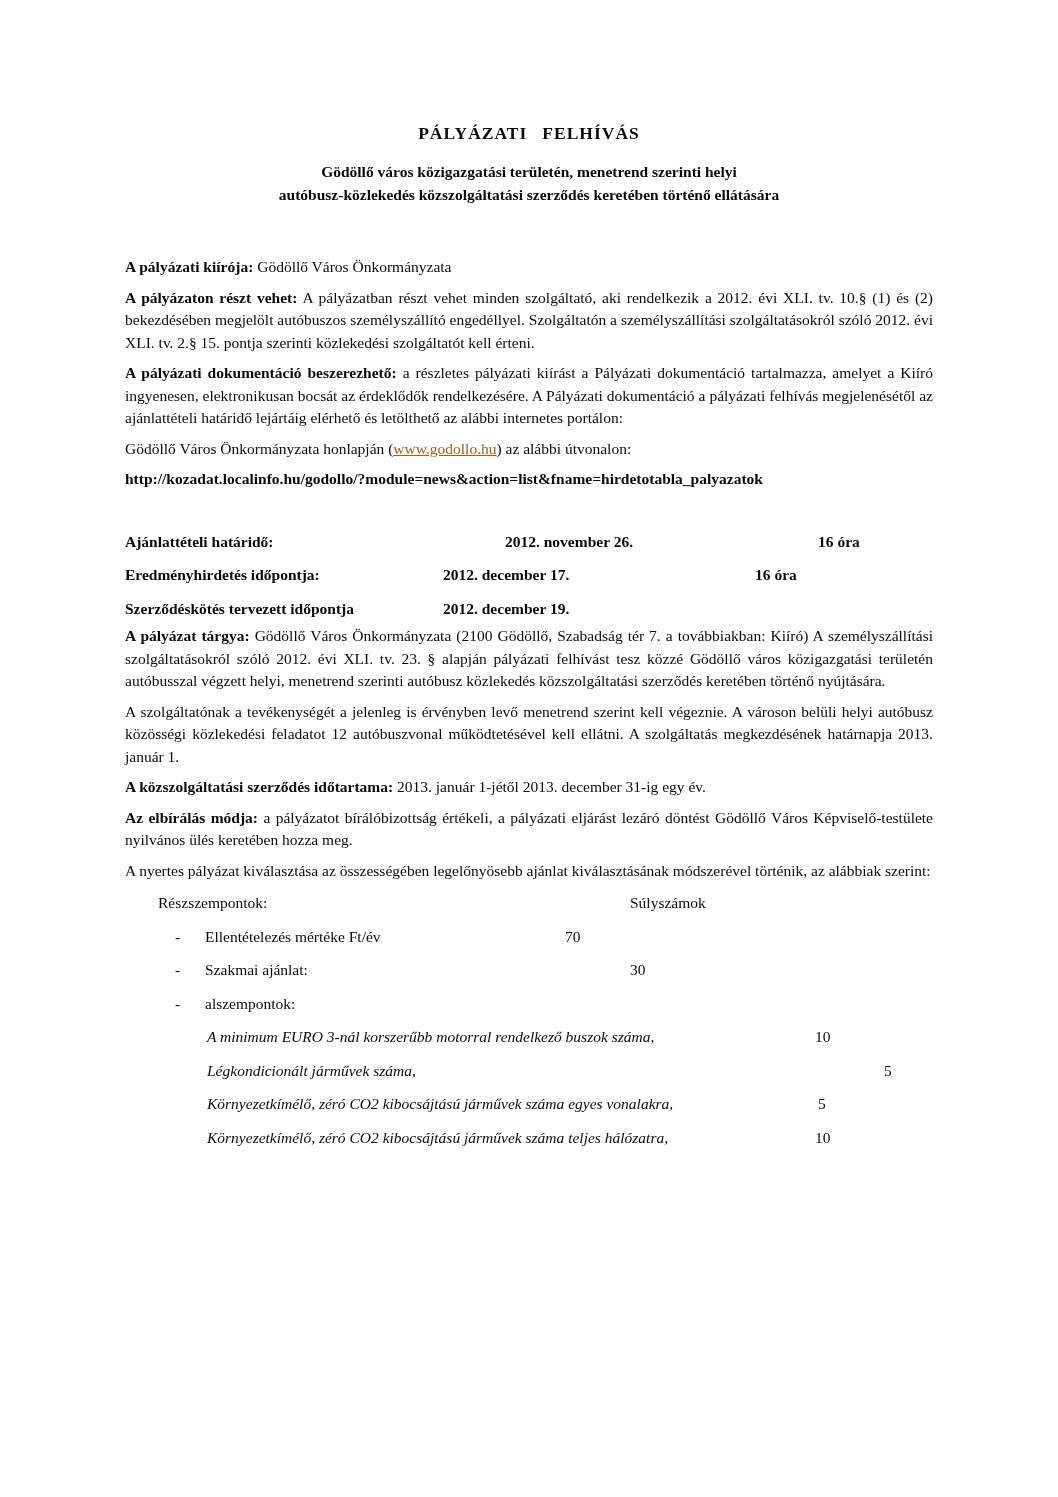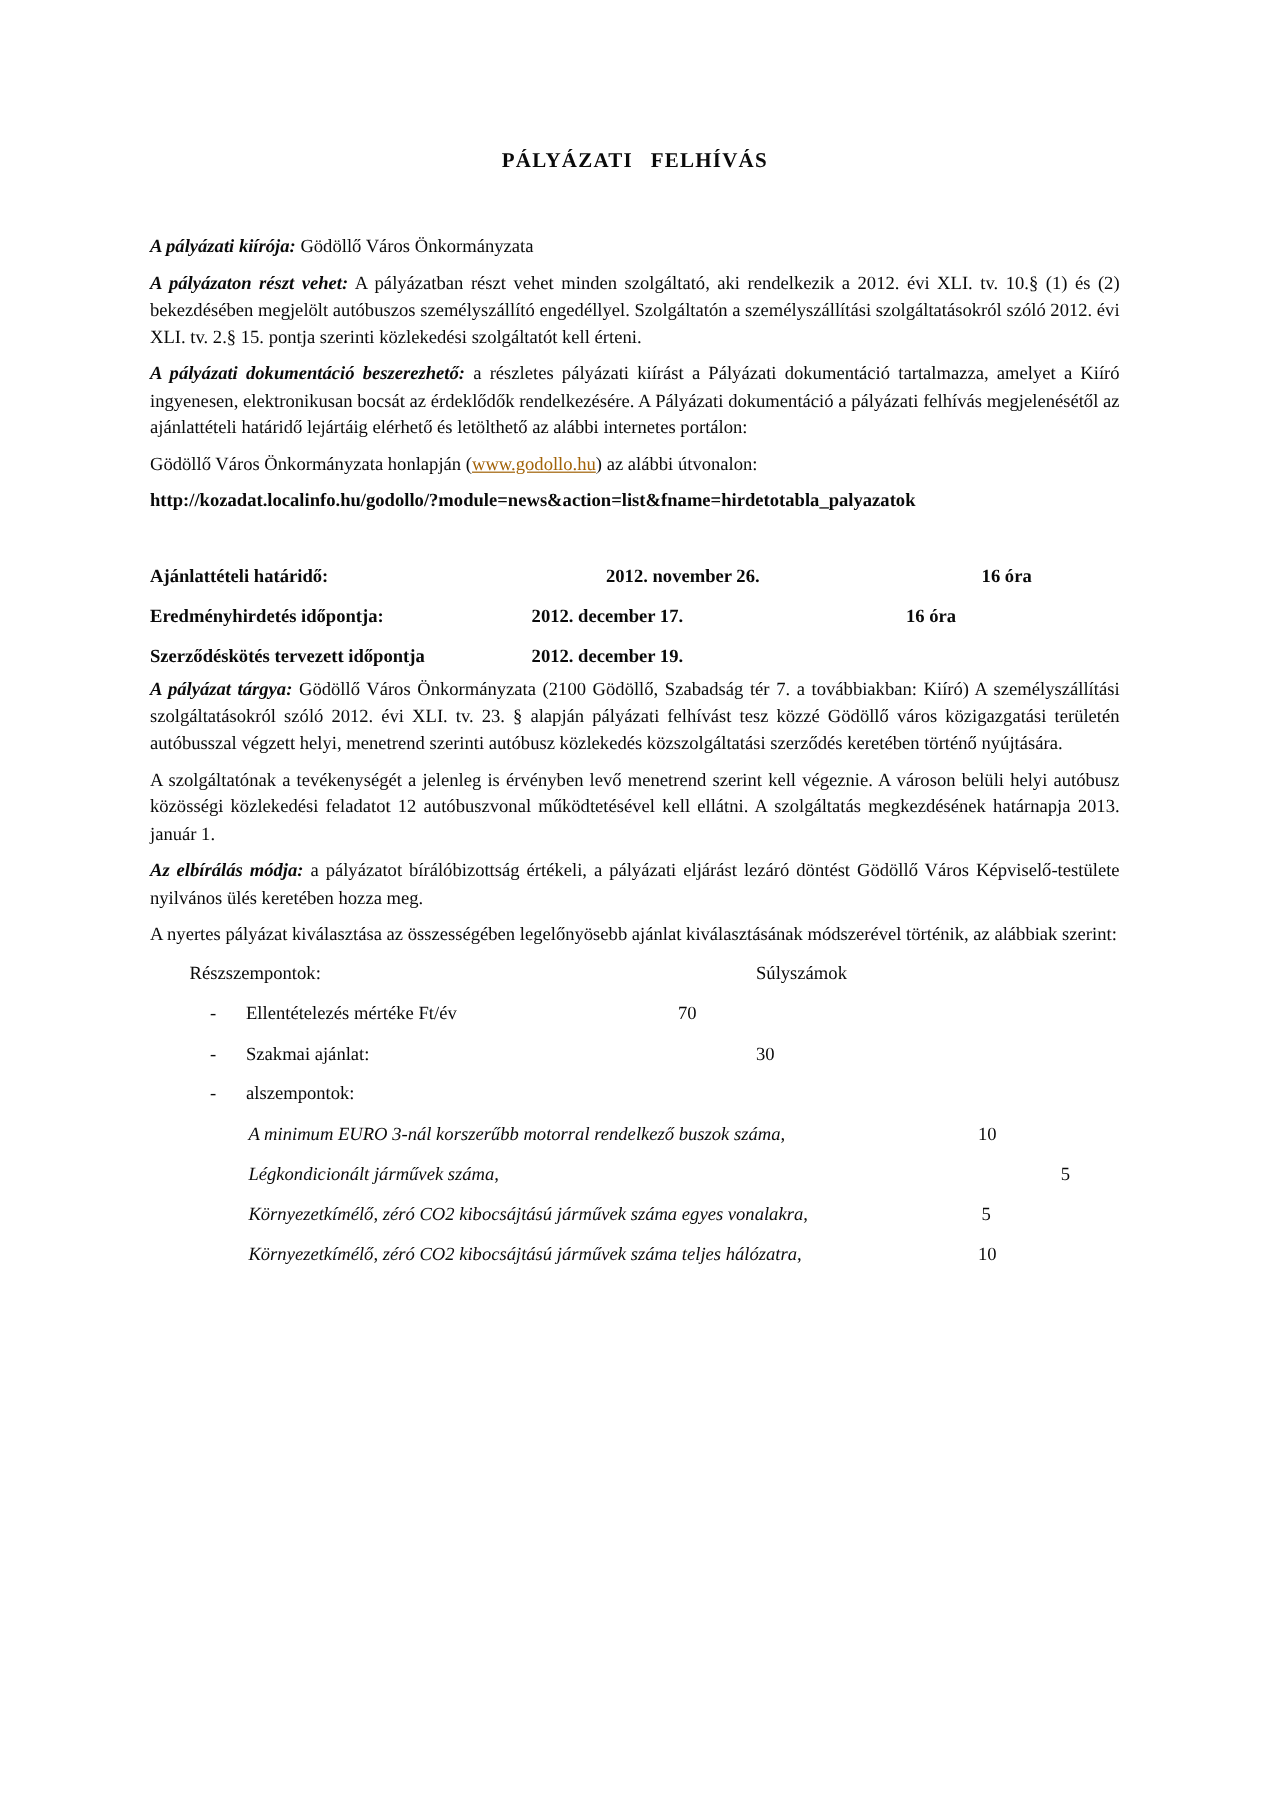--- a/index.html
+++ b/index.html
@@ -41,21 +41,21 @@
     font-size: 15.5px;
   }
   p.para {
     margin: 8px 0 0 0;
     line-height: 22.5px;
     text-align: justify;
   }
   p.para.first {
     margin-top: 50px;
   }
-  .lbl { font-weight: bold; font-style: italic; }
+  .lbl { font-weight: bold; }
   .link {
     color: #a16207;
     text-decoration: underline;
     cursor: pointer;
   }
   .url-line {
     margin-top: 12px;
     font-weight: bold;
     text-align: left;
   }
@@ -106,20 +106,24 @@
   .mt14 { margin-top: 14px; }
 </style>
 </head>
 <body>
 
 <div class="page">
   <div class="content">
 
     <h1 class="doc-title">PÁLYÁZATI FELHÍVÁS</h1>
 
+    <div class="subtitle">
+      <div>Gödöllő város közigazgatási területén, menetrend szerinti helyi</div>
+      <div>autóbusz-közlekedés közszolgáltatási szerződés keretében történő ellátására</div>
+    </div>
 
     <p class="para first"><span class="lbl">A pályázati kiírója:</span><span> Gödöllő Város Önkormányzata</span></p>
 
     <p class="para"><span class="lbl">A pályázaton részt vehet:</span><span> A pályázatban részt vehet minden szolgáltató, aki rendelkezik a 2012. évi XLI. tv. 10.§ (1) és (2) bekezdésében megjelölt autóbuszos személyszállító engedéllyel. Szolgáltatón a személyszállítási szolgáltatásokról szóló 2012. évi XLI. tv. 2.§ 15. pontja szerinti közlekedési szolgáltatót kell érteni.</span></p>
 
     <p class="para"><span class="lbl">A pályázati dokumentáció beszerezhető:</span><span> a részletes pályázati kiírást a Pályázati dokumentáció tartalmazza, amelyet a Kiíró ingyenesen, elektronikusan bocsát az érdeklődők rendelkezésére. A Pályázati dokumentáció a pályázati felhívás megjelenésétől az ajánlattételi határidő lejártáig elérhető és letölthető az alábbi internetes portálon:</span></p>
 
     <p class="para website-line"><span>Gödöllő Város Önkormányzata honlapján (</span><a class="link">www.godollo.hu</a><span>) az alábbi útvonalon:</span></p>
 
     <p class="para url-line">http://kozadat.localinfo.hu/godollo/?module=news&amp;action=list&amp;fname=hirdetotabla_palyazatok</p>
@@ -138,20 +142,21 @@
       <div class="deadline-row row-2 deadlines-gap-after">
         <span class="dl-label">Szerződéskötés tervezett időpontja</span>
         <span class="dl-date">2012. december 19.</span>
       </div>
     </div>
 
     <p class="para" style="margin-top:5px"><span class="lbl">A pályázat tárgya:</span><span> Gödöllő Város Önkormányzata (2100 Gödöllő, Szabadság tér 7.  a továbbiakban: Kiíró) A személyszállítási szolgáltatásokról szóló 2012. évi XLI. tv. 23. § alapján pályázati felhívást tesz közzé Gödöllő város közigazgatási területén autóbusszal végzett helyi, menetrend szerinti autóbusz közlekedés közszolgáltatási szerződés keretében történő nyújtására.</span></p>
 
     <p class="para">A szolgáltatónak a tevékenységét a jelenleg is érvényben levő menetrend szerint kell végeznie. A városon belüli helyi autóbusz közösségi közlekedési feladatot 12 autóbuszvonal működtetésével kell ellátni. A szolgáltatás megkezdésének határnapja 2013. január 1.</p>
 
+    <p class="para mt14"><span class="lbl">A közszolgáltatási szerződés időtartama:</span><span> 2013. január 1-jétől 2013. december 31-ig egy év.</span></p>
 
     <p class="para"><span class="lbl">Az elbírálás módja:</span><span> a pályázatot bírálóbizottság értékeli, a pályázati eljárást lezáró döntést Gödöllő Város Képviselő-testülete nyilvános ülés keretében hozza meg.</span></p>
 
 
     <p class="para">A nyertes pályázat kiválasztása az összességében legelőnyösebb ajánlat kiválasztásának módszerével történik, az alábbiak szerint:</p>
 
     <div class="criteria">
       <div class="crit-row">
         <span class="crit-head-left">Részszempontok:</span>
         <span class="crit-head-right">Súlyszámok</span>

